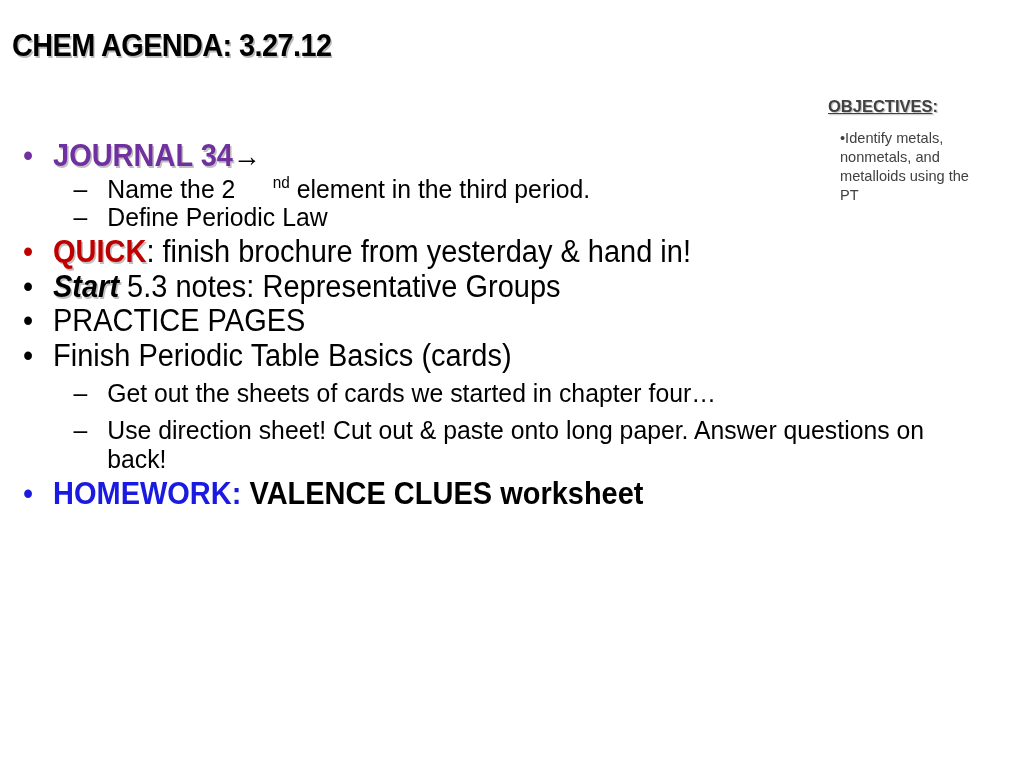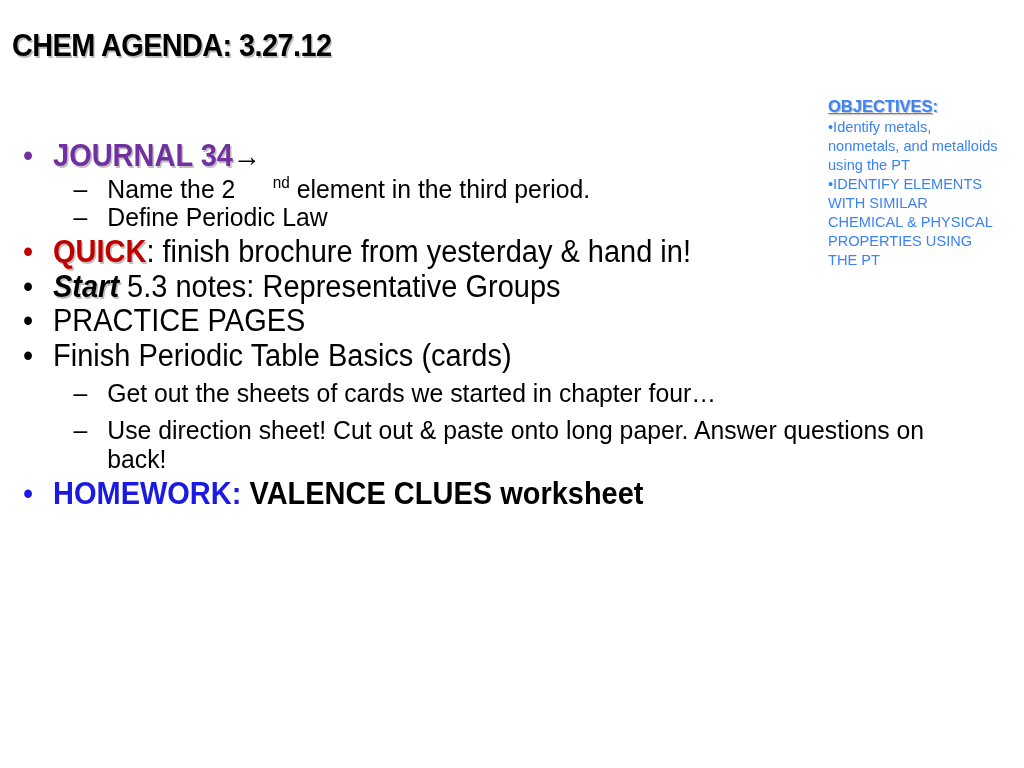--- a/index.html
+++ b/index.html
@@ -111,30 +111,30 @@
   sup { font-size: 0.62em; vertical-align: super; line-height: 0; margin-left: 40px; }
 
   
   #objectives {
     position: absolute;
     left: 828px;
     top: 96px;
     width: 170px;
     font-size: 14.6px;
     line-height: 1.30;
-    color: #3b82f6;
+    color: #404040;
   }
   #objectives-heading {
     font-weight: bold;
     font-size: 16.5px;
     margin-bottom: 1px;
     text-shadow: 1.2px 1.2px 0 rgba(150,150,150,0.55);
   }
   #objectives-heading .u { text-decoration: underline; }
-  .obj-item { margin: 0; }
+  .obj-item { margin: 12px; }
 </style>
 </head>
 <body>
 
 <div id="slide-title">CHEM AGENDA: 3.27.12</div>
 
 <div id="agenda-body">
 
   <div class="l1">
     <span class="bullet bullet-journal">•</span><span class="journal">JOURNAL 34</span><span class="arrow">→</span>
@@ -184,15 +184,14 @@
     <span class="bullet bullet-homework">•</span><span class="homework">HOMEWORK:</span><span class="hw-rest"> VALENCE CLUES worksheet</span>
   </div>
 
 </div>
 
 <div id="objectives">
   <div id="objectives-heading"><span class="u">OBJECTIVES</span><span>:</span></div>
 
   <p class="obj-item"><span>•</span><span>Identify metals, nonmetals, and metalloids using the PT</span></p>
 
-  <p class="obj-item"><span>•</span><span>IDENTIFY ELEMENTS WITH SIMILAR CHEMICAL &amp; PHYSICAL PROPERTIES USING THE PT</span></p>
 
 </div>
 
 </body></html>

